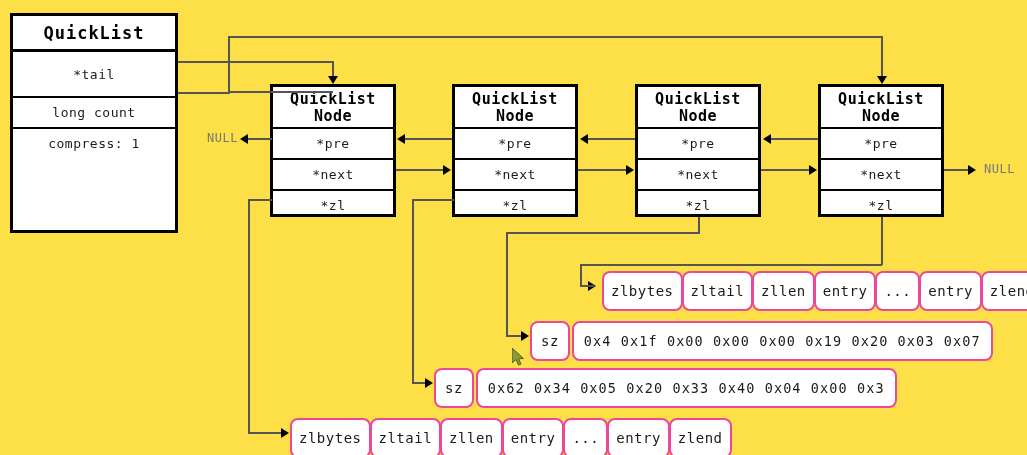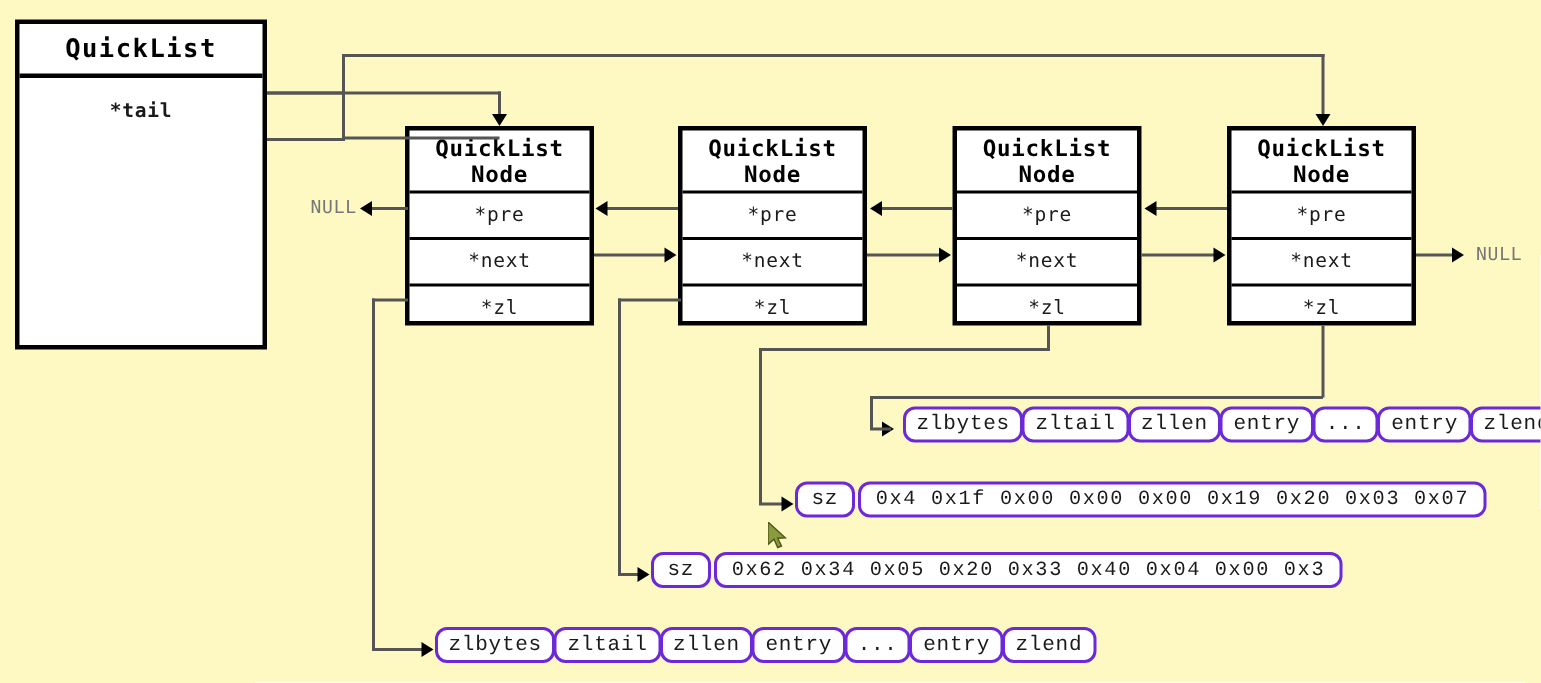--- a/index.html
+++ b/index.html
@@ -1,18 +1,18 @@
 <!DOCTYPE html>
 <html><head>
 <meta charset="utf-8">
 <style>
   html,body{margin:0;padding:0;background:#ffffff;}
   body{width:1027px;height:455px;overflow:hidden;
        font-family:"DejaVu Sans Mono","Liberation Mono",monospace;}
-  #canvas{position:relative;width:1027px;height:455px;background:#fef9c3;}
+  #canvas{position:relative;width:1027px;height:455px;background:#fde047;}
 
   
   .struct{position:absolute;border:3px solid #000;background:#fff;box-sizing:border-box;}
   .struct .row{border-top:2px solid #000;box-sizing:border-box;
                display:flex;align-items:center;justify-content:center;
                font-size:13px;color:#1a1a1a;letter-spacing:.5px;}
   .struct .row:first-child{border-top:none;}
   .struct .title{font-weight:bold;font-size:17px;color:#000;letter-spacing:1px;
                  border-bottom:1px solid #000;}
 
@@ -20,24 +20,24 @@
   .node{position:absolute;border:3px solid #000;background:#fff;box-sizing:border-box;}
   .node .nrow{border-top:2px solid #000;box-sizing:border-box;
               display:flex;align-items:center;justify-content:center;
               font-size:13px;color:#1a1a1a;letter-spacing:.5px;}
   .node .ntitle{border-top:none;flex-direction:column;line-height:1.12;
                 font-weight:bold;font-size:15px;color:#000;letter-spacing:.5px;
                 padding:2px 0 1px;}
 
   
   .pillrow{position:absolute;display:flex;align-items:stretch;}
-  .pill{border:2px solid #6d28d9;border-radius:8px;background:#fff;box-sizing:border-box;
+  .pill{border:2px solid #ec4899;border-radius:8px;background:#fff;box-sizing:border-box;
         display:flex;align-items:center;justify-content:center;
         font-size:14px;color:#1a1a1a;letter-spacing:.5px;
-        padding:0 7px;height:24px;margin-right:-1px;font-family:Liberation Mono, monospace;}
+        padding:0 7px;height:40px;margin-right:-1px;}
   .pill.hex{letter-spacing:1.1px;padding:0 10px;font-size:13.5px;}
   .pill.sz{padding:0 9px;margin-right:2px;}
 
   
   .h,.v{position:absolute;background:#555;}
   .h{height:1.6px;}
   .v{width:1.6px;}
   .ah,.av{position:absolute;width:0;height:0;}
   .ah.right{border-top:5px solid transparent;border-bottom:5px solid transparent;
             border-left:8px solid #000;}
@@ -50,21 +50,23 @@
 
   .cursor{position:absolute;width:0;height:0;}
 </style>
 </head>
 <body>
 
 <div id="canvas">
 
   <div class="struct" style="left:10px;top:13px;width:168px;height:220px;">
     <div class="row title" style="height:34px;">QuickList</div>
-    <div class="row" style="height:46px;font-weight:bold;">*tail</div>
+    <div class="row" style="height:46px;">*tail</div>
+    <div class="row" style="height:31px;">long count</div>
+    <div class="row" style="height:31px;">compress: 1</div>
   </div>
 
   <div class="node" style="left:270px;top:84px;width:126px;height:133px;">
     <div class="nrow ntitle" style="height:40px;">
       <span>QuickList</span>
       <span>Node</span>
     </div>
     <div class="nrow" style="height:31px;">*pre</div>
     <div class="nrow" style="height:31px;">*next</div>
     <div class="nrow" style="height:31px;">*zl</div>

